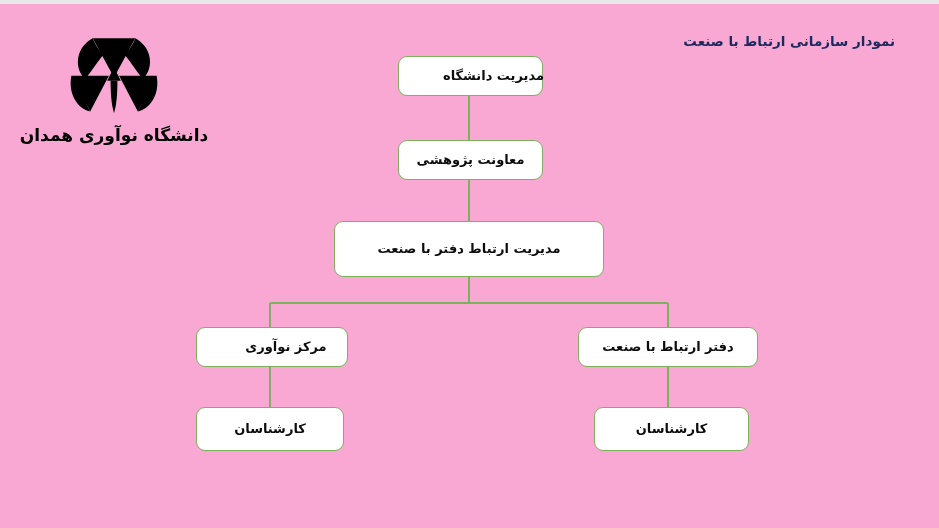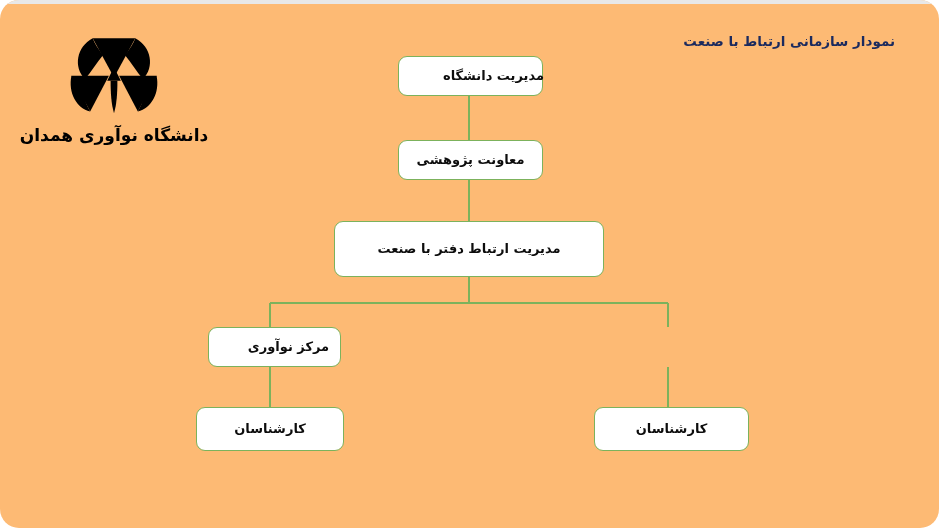--- a/index.html
+++ b/index.html
@@ -8,23 +8,22 @@
     padding: 0;
     background: #ffffff;
   }
   body {
     font-family: "DejaVu Sans", "Liberation Sans", sans-serif;
   }
   #page {
     position: relative;
     width: 939px;
     height: 528px;
-    background: #fdba74;
+    background: #f9a8d4;
     overflow: hidden;
-    border-radius: 19px;
   }
   
   #top-strip {
     position: absolute;
     left: 0;
     top: 0;
     width: 939px;
     height: 4px;
     background: #e8e8e8;
   }
@@ -140,20 +139,21 @@
   <div class="connector v-line" style="left:269.2px; top:367px; height:40px;"></div>
 
   <div class="connector v-line" style="left:667.2px; top:367px; height:40px;"></div>
 
   <div class="node" style="left:398px; top:56px;  width:145px; height:40px;padding-left:46px;">مدیریت دانشگاه</div>
 
   <div class="node" style="left:398px; top:140px; width:145px; height:40px;">معاونت پژوهشی</div>
 
   <div class="node" style="left:334px; top:221px; width:270px; height:56px;">مدیریت ارتباط دفتر با صنعت</div>
 
-  <div class="node" style="left:208px; top:327px; width:133px; height:40px;padding-left:28px;">مرکز نوآوری</div>
+  <div class="node" style="left:196px; top:327px; width:152px; height:40px;padding-left:28px;">مرکز نوآوری</div>
 
+  <div class="node" style="left:578px; top:327px; width:180px; height:40px;">دفتر ارتباط با صنعت</div>
 
   <div class="node" style="left:196px; top:407px; width:148px; height:44px;">کارشناسان</div>
 
   <div class="node" style="left:594px; top:407px; width:155px; height:44px;">کارشناسان</div>
 
 </div>
 
 </body></html>

